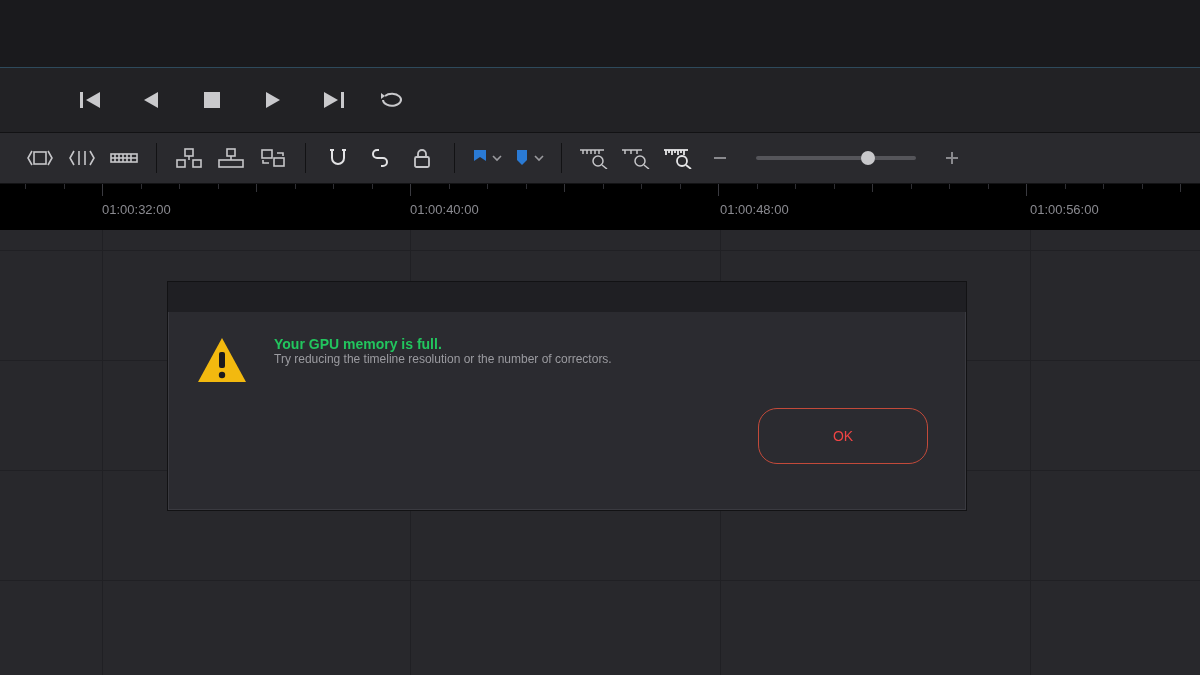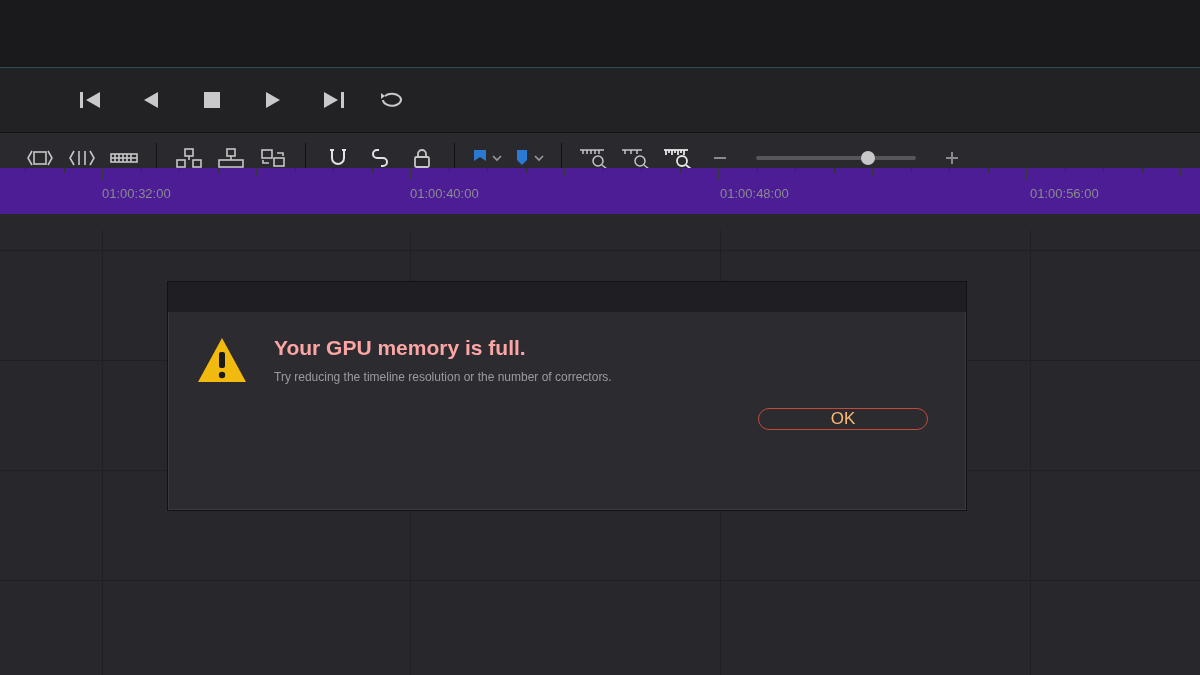--- a/index.html
+++ b/index.html
@@ -18,40 +18,40 @@
   .toolbar { position: absolute; left: 0; top: 132px; width: 100%; height: 52px; background: #2a2a2e; display: flex; align-items: center; padding: 0 24px; gap: 10px; border-top: 1px solid #121214; border-bottom: 1px solid #121214; }
   .toolbar .tbtn { height: 32px; min-width: 32px; display: flex; align-items: center; justify-content: center; color: #c6c6c9; cursor: pointer; }
   .toolbar .sep { width: 1px; height: 30px; background: #121214; margin: 0 6px; }
   .toolbar svg { display: block; }
   .chev { margin-left: 2px; }
 
   .zoom-slider { height: 4px; background: #55555a; border-radius: 2px; flex: 0 0 160px; margin: 0 10px; position: relative; }
   .zoom-slider .thumb { position: absolute; top: -5px; left: 105px; width: 14px; height: 14px; border-radius: 50%; background: #c8c8cb; }
 
   
-  .ruler { position: absolute; left: 0; top: 168px; width: 100%; height: 46px; background: #4c1d95; overflow: hidden; }
+  .ruler { position: absolute; left: 0; top: 184px; width: 100%; height: 46px; background: #000000; overflow: hidden; }
   .ticks { position: absolute; left:0; top:0; width:100%; height:100%; }
   .major { position: absolute; top: 0; width: 0; border-left: 1px solid #3a3a40; height: 12px; }
   .minor { position: absolute; top: 0; width: 0; border-left: 1px solid #35353a; height: 8px; }
   .micro { position: absolute; top: 0; width: 0; border-left: 1px solid #2f2f34; height: 5px; }
   .tlabel { position: absolute; top: 18px; color: #8a8a90; font-size: 13px; white-space: nowrap; }
 
   
   .tracks { position: absolute; left: 0; top: 230px; width: 100%; bottom: 0; background: #28282c; }
   .trackline { position: absolute; left: 0; width: 100%; height: 0; border-top: 1px solid #202024; }
   .trackcol  { position: absolute; top: 0; height: 100%; width:0; border-left: 1px solid #202024; }
 
   
   .dialog { position: absolute; left: 167px; top: 281px; width: 800px; height: 230px; background: #2b2b30; border: 1px solid #121214; box-shadow: inset 0 0 0 1px #3a3a40; }
   .dialog .dtitle { height: 30px; background: #1f1f23; }
   .dialog .body { display: flex; padding: 24px 28px 6px 28px; gap: 26px; align-items: flex-start; }
-  .dialog .msg h2 { color: #fca5a5; font-size: 21px; font-weight: 600; margin-bottom: 10px; }
+  .dialog .msg h2 { color: #22c55e; font-size: 14px; font-weight: 600; }
   .dialog .msg p { color: #9b9ba0; font-size: 12px; }
   .dialog .actions { display: flex; justify-content: flex-end; padding: 14px 38px 28px 0; }
-  .okbtn { width: 170px; height: 22px; border-radius: 19px; border: 1.5px solid #c34a3a; background: transparent; color: #fdba74; font-size: 17px; display: flex; align-items: center; justify-content: center; cursor: pointer; }
+  .okbtn { width: 170px; height: 56px; border-radius: 19px; border: 1.5px solid #c34a3a; background: transparent; color: #ef4444; font-size: 14px; display: flex; align-items: center; justify-content: center; cursor: pointer; }
 </style>
 </head>
 <body>
 
 <div class="app">
 
   <div class="topbar"></div>
 
   <div class="transport">
     <div class="tbtn">

